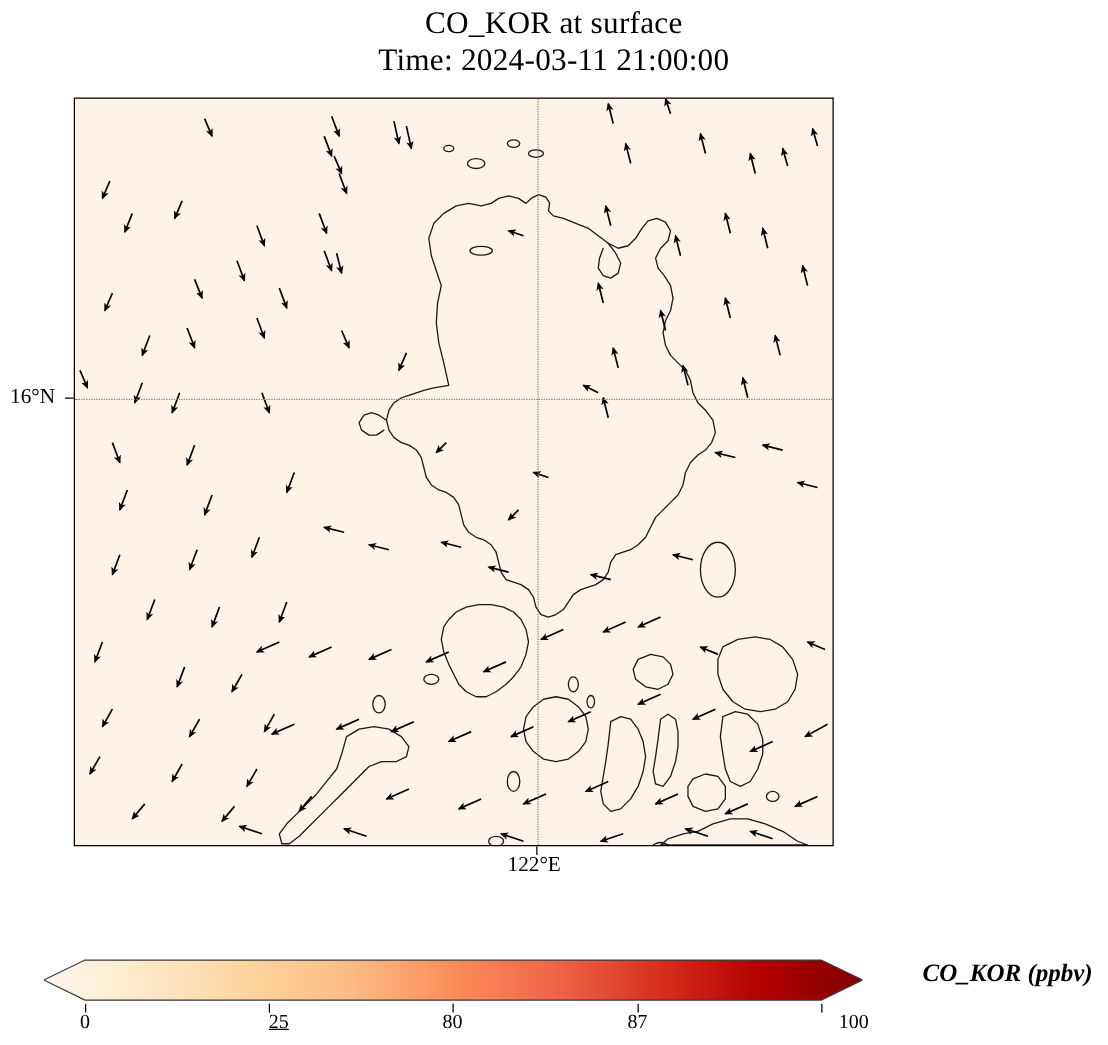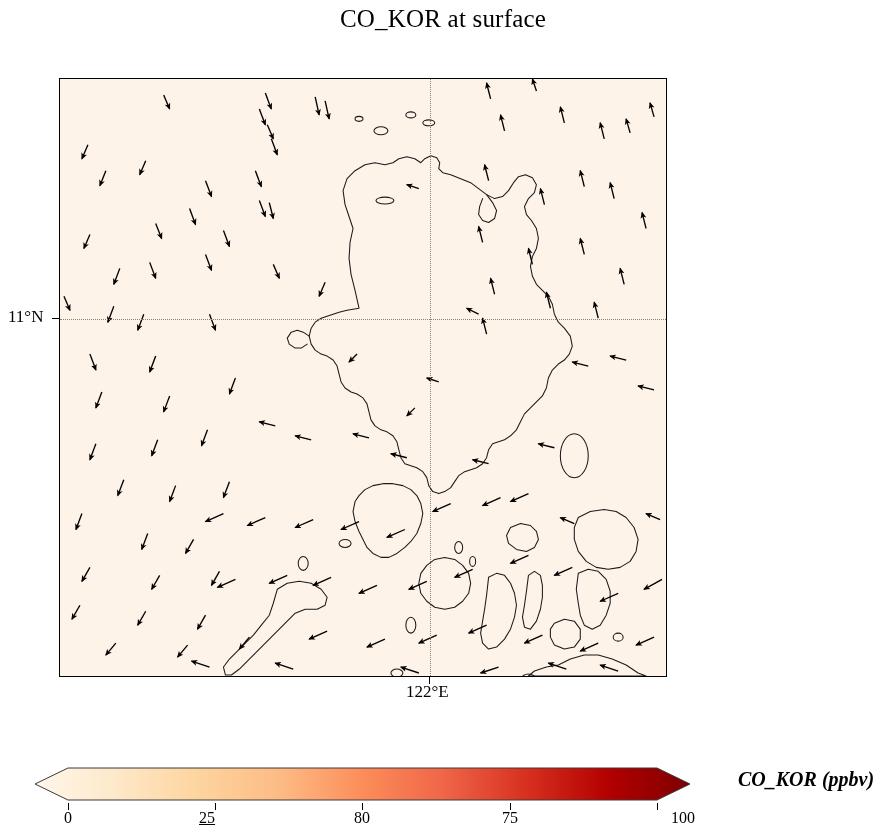--- a/index.html
+++ b/index.html
@@ -38,20 +38,21 @@
   .cblabel{position:absolute;top:44px;font-size:16px;transform:translateX(-50%);white-space:nowrap;}
   #cbar-title{position:absolute;left:738px;top:768px;font-size:20px;font-weight:bold;font-style:italic;white-space:nowrap;}
 </style>
 </head>
 <body>
 
 <div id="figure">
 
   <div id="title-block">
     <span class="tline">CO_KOR at surface</span>
+    <span class="tline">Time: 2024-03-11 21:00:00</span>
   </div>
 
   <div id="map-axes">
 
     <svg id="map-canvas" viewBox="0 0 608 599" preserveAspectRatio="none">
 
       <g fill="none" stroke="#1a1a1a" stroke-width="1.05" stroke-linejoin="round" stroke-linecap="round">
 
         <path d="M300,230 L296,212 L292,196 L290,180 L291,164 L294,150 L290,138 L286,126 L284,112 L288,100 L296,92 L306,86 L316,84 L326,86 L334,84 L340,80 L348,78 L356,80 L362,84 L366,80 L372,77 L378,79 L381,84 L380,90 L384,94 L392,96 L402,100 L412,104 L420,110 L428,116 L436,120 L444,118 L450,112 L455,104 L460,98 L467,96 L474,99 L478,106 L476,114 L470,120 L466,128 L468,136 L473,142 L478,150 L480,160 L478,170 L474,178 L472,188 L474,198 L478,206 L484,212 L490,218 L494,226 L496,236 L500,244 L506,250 L512,258 L514,268 L511,276 L506,282 L500,286 L494,292 L490,300 L488,310 L484,318 L478,324 L472,330 L466,336 L462,344 L458,352 L452,358 L446,362 L440,364 L434,366 L430,372 L428,380 L424,386 L418,390 L412,392 L406,394 L400,398 L396,404 L392,410 L386,414 L380,416 L374,414 L370,408 L368,400 L364,394 L358,390 L352,388 L346,386 L342,380 L340,372 L338,364 L334,358 L328,354 L322,352 L316,348 L312,342 L310,334 L308,326 L304,320 L298,316 L292,314 L286,310 L282,304 L280,296 L278,288 L274,282 L268,278 L262,276 L256,272 L252,266 L250,258 L252,250 L256,244 L262,240 L268,238 L274,236 L280,234 L288,232 Z"></path>
 
@@ -226,21 +227,21 @@
       </g>
     </svg>
 
     <div class="gridline h" style="top:240px;"></div>
     <div class="gridline v" style="left:370px;"></div>
   </div>
 
   <div class="tick left" style="top:318px;left:52px;position:absolute;"></div>
   <div class="tick bottom" style="left:429px;top:677px;position:absolute;"></div>
 
-  <div class="axlabel" id="ylabel-16n">11°N</div>
+  <div class="axlabel" id="ylabel-16n">16°N</div>
   <div class="axlabel" id="xlabel-122e">122°E</div>
 
   <div id="colorbar-axes">
     <svg id="cbar-svg" width="655" height="38" viewBox="0 0 655 38">
       <defs>
         <linearGradient id="orrd" x1="0" y1="0" x2="1" y2="0">
           <stop offset="0.000" stop-color="#fff7ec"></stop>
           <stop offset="0.125" stop-color="#fee8c8"></stop>
           <stop offset="0.250" stop-color="#fdd49e"></stop>
           <stop offset="0.375" stop-color="#fdbb84"></stop>
@@ -254,21 +255,21 @@
 
       <polygon points="0,19 33,3 622,3 655,19 622,35 33,35" fill="url(#orrd)" stroke="#3a3a3a" stroke-width="1"></polygon>
     </svg>
     <div class="cbtick" style="left:33px;"></div>
     <div class="cbtick" style="left:180px;"></div>
     <div class="cbtick" style="left:327px;"></div>
     <div class="cbtick" style="left:475px;"></div>
     <div class="cbtick" style="left:622px;"></div>
 
     <div class="cblabel" style="left:33px;">0</div>
-    <div class="cblabel" style="left:172px;text-decoration:underline;">25</div>
+    <div class="cblabel" style="left:188px;text-decoration:underline;">25</div>
     <div class="cblabel" style="left:327px;">80</div>
-    <div class="cblabel" style="left:475px;">75</div>
+    <div class="cblabel" style="left:475px;">87</div>
     <div class="cblabel" style="left:648px;">100</div>
   </div>
 
   <div id="cbar-title">CO_KOR (ppbv)</div>
 
 </div>
 
 </body></html>

